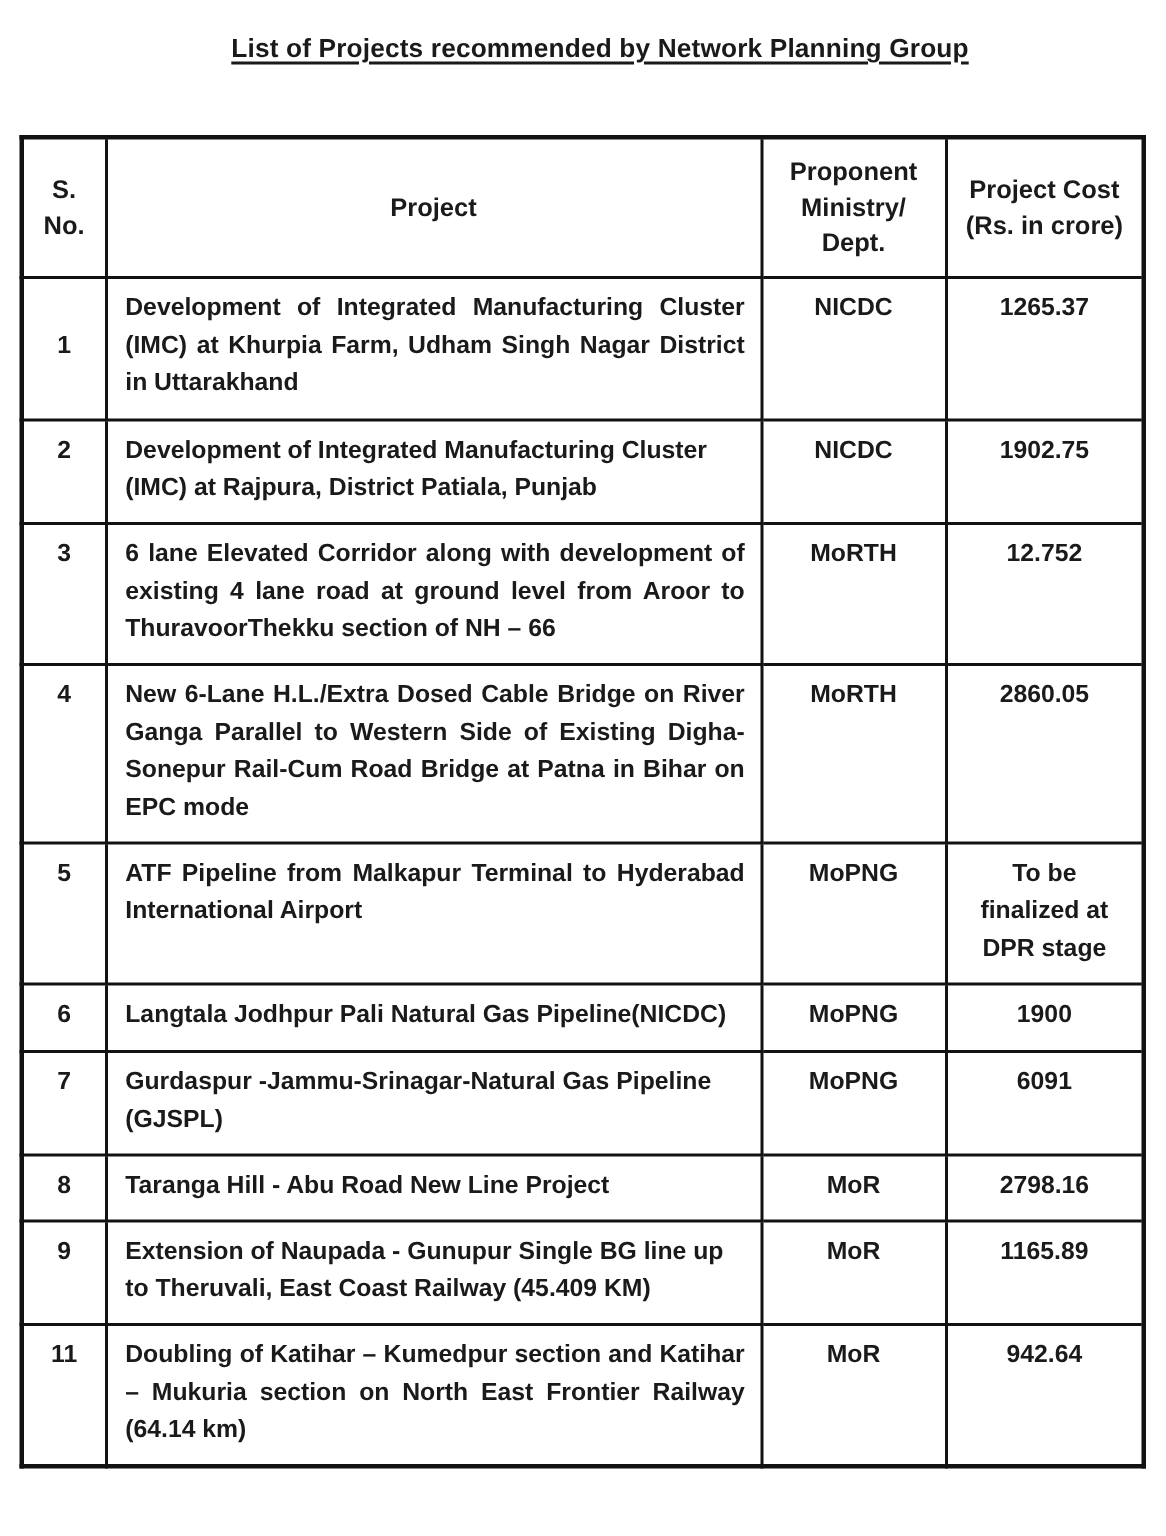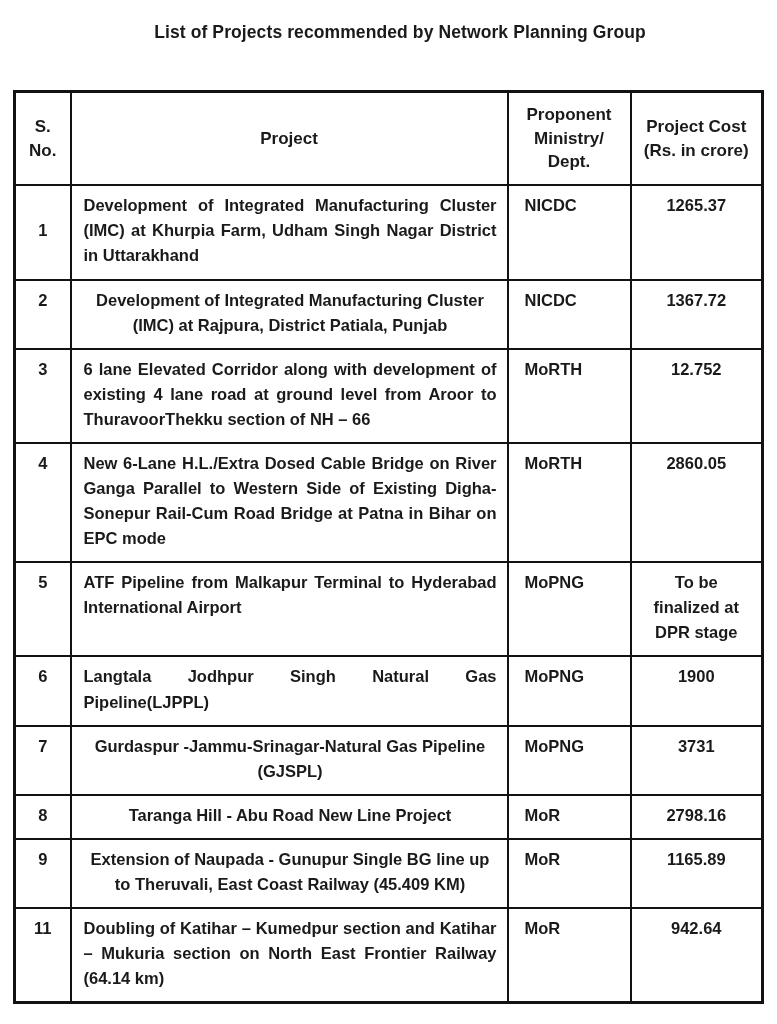--- a/index.html
+++ b/index.html
@@ -18,20 +18,21 @@
   }
   .doc-title {
     text-align: center;
     font-weight: bold;
     font-size: 17.5px;
     letter-spacing: 0.1px;
     line-height: 1.25;
   }
   .doc-title .line {
     display: inline-block;
+    text-decoration: underline;
     text-decoration-thickness: 2px;
     text-underline-offset: 3px;
     padding-left: 23px;
   }
   .doc-subtitle {
     margin-top: 18px;
     text-align: center;
     font-weight: bold;
     font-size: 17.5px;
   }
@@ -67,28 +68,28 @@
     padding: 7px 10px 10px 10px;
     font-weight: bold;
   }
   td.sno {
     text-align: center;
     padding-left: 4px;
     padding-right: 4px;
   }
   td.sno.v-middle { vertical-align: middle; }
   td.project {
-    text-align: center;
+    text-align: left;
     padding-left: 12px;
     padding-right: 10px;
   }
   td.project.justify { text-align: justify; text-justify: inter-word; }
   td.ministry {
-    text-align: left;
-    padding-left: 16px;
+    text-align: center;
+    padding-left: 4px;
     padding-right: 4px;
   }
   td.cost {
     text-align: center;
     padding-left: 18px;
     padding-right: 18px;
   }
 </style>
 </head>
 <body>
@@ -119,21 +120,21 @@
         <tr>
     <td class="sno v-middle">1</td>
     <td class="project justify">Development of Integrated Manufacturing Cluster (IMC) at Khurpia Farm, Udham Singh Nagar District in Uttarakhand</td>
     <td class="ministry">NICDC</td>
     <td class="cost">1265.37</td>
   </tr>
         <tr>
     <td class="sno">2</td>
     <td class="project">Development of Integrated Manufacturing Cluster (IMC) at Rajpura, District Patiala, Punjab</td>
     <td class="ministry">NICDC</td>
-    <td class="cost">1367.72</td>
+    <td class="cost">1902.75</td>
   </tr>
         <tr>
     <td class="sno">3</td>
     <td class="project justify">6 lane Elevated Corridor along with development of existing 4 lane road at ground level from Aroor to ThuravoorThekku section of NH – 66</td>
     <td class="ministry">MoRTH</td>
     <td class="cost">12.752</td>
   </tr>
         <tr>
     <td class="sno">4</td>
     <td class="project justify">New 6-Lane H.L./Extra Dosed Cable Bridge on River Ganga Parallel to Western Side of Existing Digha-Sonepur Rail-Cum Road Bridge at Patna in Bihar on EPC mode</td>
@@ -141,29 +142,29 @@
     <td class="cost">2860.05</td>
   </tr>
         <tr>
     <td class="sno">5</td>
     <td class="project justify">ATF Pipeline from Malkapur Terminal to Hyderabad International Airport</td>
     <td class="ministry">MoPNG</td>
     <td class="cost">To be finalized at DPR stage</td>
   </tr>
         <tr>
     <td class="sno">6</td>
-    <td class="project justify">Langtala Jodhpur Singh Natural Gas Pipeline(LJPPL)</td>
+    <td class="project justify">Langtala Jodhpur Pali Natural Gas Pipeline(NICDC)</td>
     <td class="ministry">MoPNG</td>
     <td class="cost">1900</td>
   </tr>
         <tr>
     <td class="sno">7</td>
     <td class="project">Gurdaspur -Jammu-Srinagar-Natural Gas Pipeline (GJSPL)</td>
     <td class="ministry">MoPNG</td>
-    <td class="cost">3731</td>
+    <td class="cost">6091</td>
   </tr>
         <tr>
     <td class="sno">8</td>
     <td class="project">Taranga Hill - Abu Road New Line Project</td>
     <td class="ministry">MoR</td>
     <td class="cost">2798.16</td>
   </tr>
         <tr>
     <td class="sno">9</td>
     <td class="project">Extension of Naupada - Gunupur Single BG line up to Theruvali, East Coast Railway (45.409 KM)</td>

